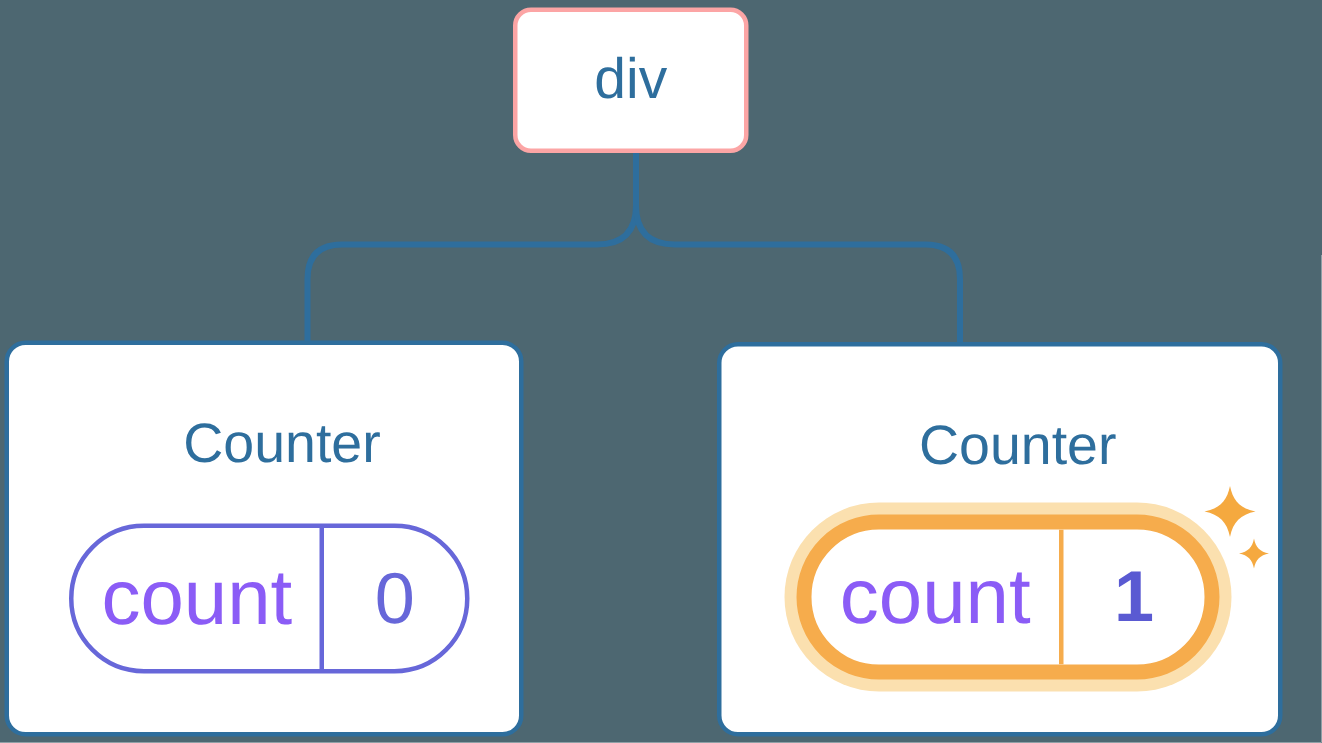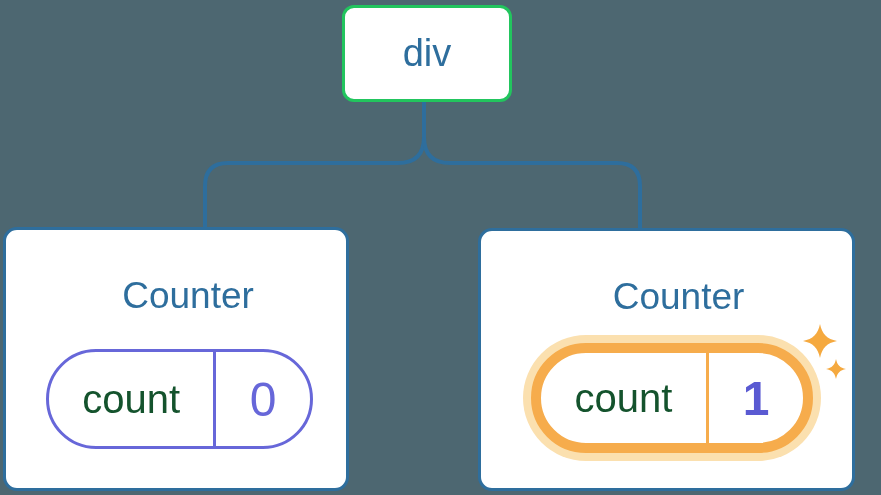--- a/index.html
+++ b/index.html
@@ -13,25 +13,25 @@
     height: 495px;
     background: #4D6771;
     overflow: hidden;
   }
 
   
   .root-node {
     position: absolute;
     left: 342px;
     top: 5px;
-    width: 170px;
+    width: 157px;
     height: 97px;
     box-sizing: border-box;
     background: #FFFFFF;
-    border: 3px solid #22c55e;
+    border: 3px solid #fca5a5;
     border-radius: 12px;
     display: flex;
     align-items: center;
     justify-content: center;
     font-size: 38px;
     font-weight: 500;
     color: #2E6E9D;
   }
 
   
@@ -98,22 +98,22 @@
     border: 10px solid #F6AC4C;
     box-shadow: 0 0 0 8px #FBE0AF;
   }
   .pill-highlight .pill-divider { background: #F6AC4C; }
 
   .pill-key {
     flex: 0 0 63%;
     display: flex;
     align-items: center;
     justify-content: center;
-    font-size: 40px;
-    color: #14532d;
+    font-size: 52px;
+    color: #8b5cf6;
   }
   .pill-divider {
     flex: 0 0 3px;
   }
   .pill-value {
     flex: 1 1 auto;
     display: flex;
     align-items: center;
     justify-content: center;
     font-size: 48px;

